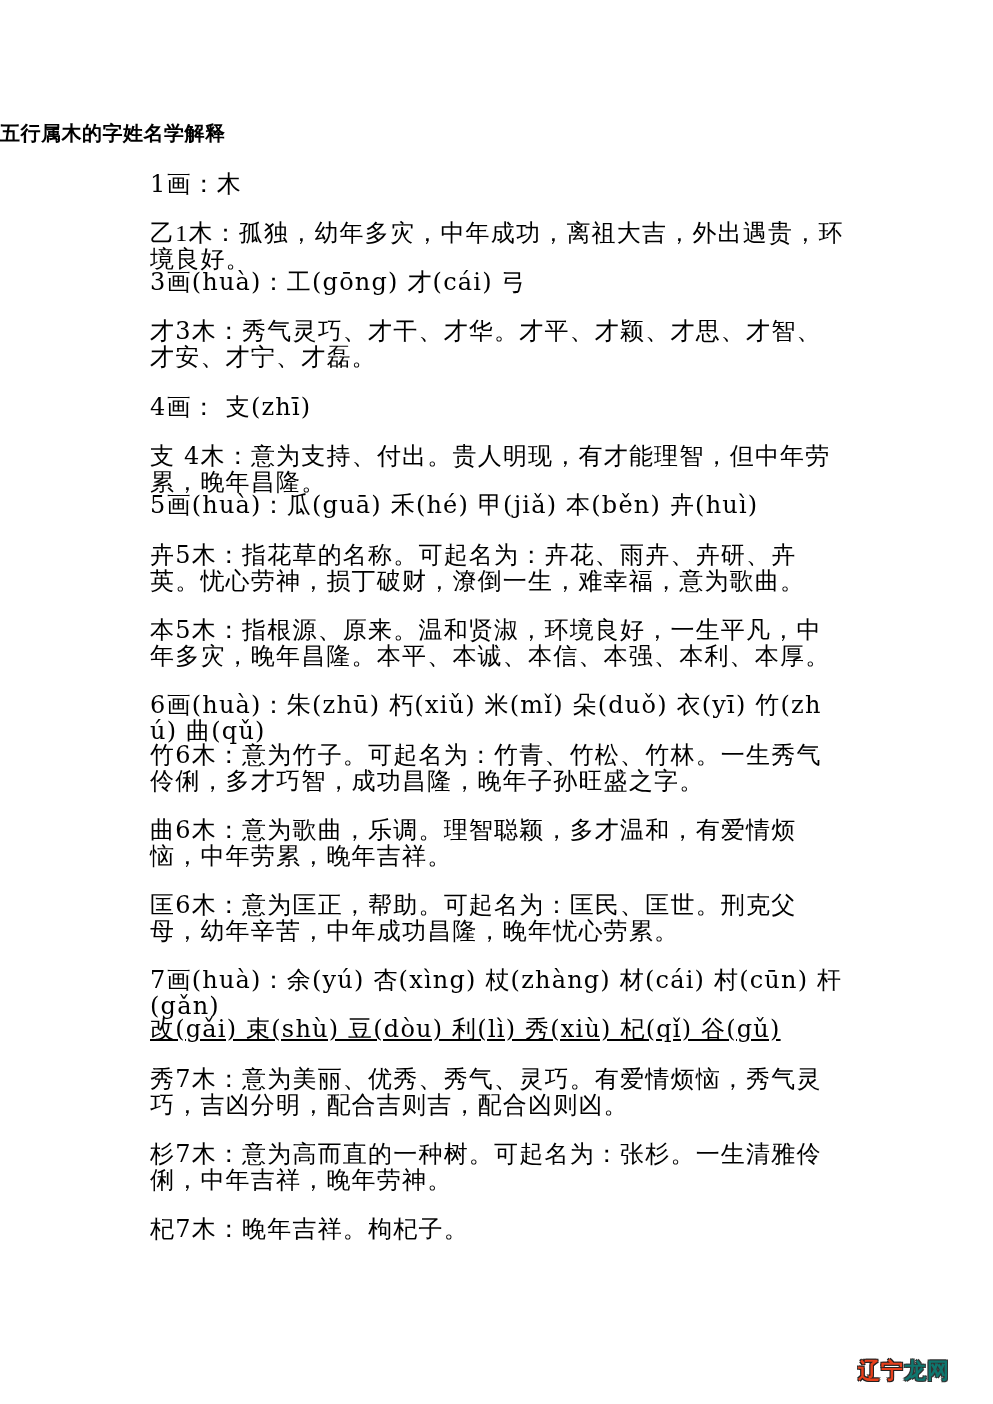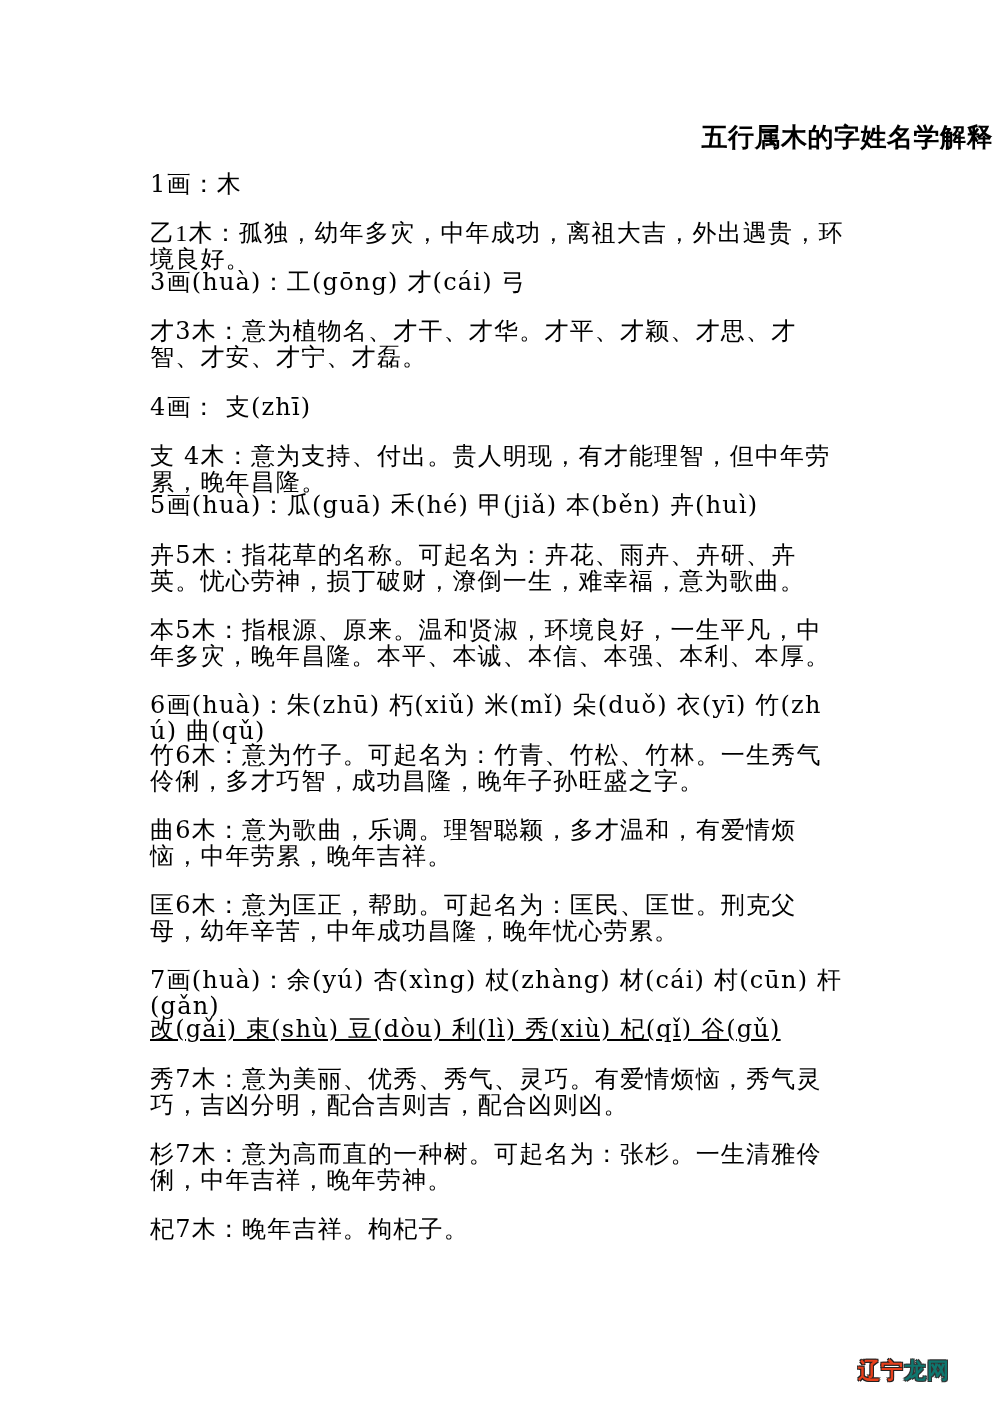--- a/index.html
+++ b/index.html
@@ -1,38 +1,38 @@
 <!DOCTYPE html>
 <html><head>
 <meta charset="utf-8">
 <style>
   html, body { margin:0; padding:0; background:#ffffff; }
   body { width:993px; height:1404px; position:relative; overflow:hidden;
          font-family:"DejaVu Serif", "Liberation Serif", serif; color:#000; }
   .page { position:absolute; left:0; top:0; width:993px; height:1404px; }
-  .title { position:absolute; left:0; width:993px; top:120px; text-align:right;
-           font-size:26px; font-weight:bold; letter-spacing:0.5px; }
+  .title { position:absolute; left:0; width:993px; top:120px; text-align:left;
+           font-size:20px; font-weight:bold; letter-spacing:0.5px; }
   .para { position:absolute; left:150px; width:695px; font-size:24px;
           line-height:25.5px; letter-spacing:1.2px; white-space:normal; word-break:break-all; }
   .watermark { position:absolute; left:858px; top:1356px; font-family:"DejaVu Sans", sans-serif;
                font-size:22px; font-weight:bold; letter-spacing:1px; }
   .wm-red { color:#e8401c; text-shadow:-1px -1px 0 #222, 1px -1px 0 #222, -1px 1px 0 #222, 1px 1px 0 #222;margin-top:30px; }
   .wm-white { color:#0f766e; text-shadow:-1px -1px 0 #333, 1px -1px 0 #333, -1px 1px 0 #333, 1px 1px 0 #333; }
 </style>
 </head>
 <body>
 
 <div class="page">
   <div class="title">五行属木的字姓名学解释</div>
 
   <div id="paras">
     <div class="para" style="top: 172px;">1画：木</div>
     <div class="para" style="top: 221px; font-family: Liberation Serif, serif;">乙1木：孤独，幼年多灾，中年成功，离祖大吉，外出遇贵，环境良好。</div>
     <div class="para" style="top: 270px;">3画(huà)：工(gōng) 才(cái) 弓</div>
-    <div class="para" style="top: 319px;">才3木：意为植物名、才干、才华。才平、才颖、才思、才智、才安、才宁、才磊。</div>
+    <div class="para" style="top: 319px;">才3木：秀气灵巧、才干、才华。才平、才颖、才思、才智、才安、才宁、才磊。</div>
     <div class="para" style="top: 395px;">4画： 支(zhī)</div>
     <div class="para" style="top: 444px;">支 4木：意为支持、付出。贵人明现，有才能理智，但中年劳累，晚年昌隆。</div>
     <div class="para" style="top: 493px;">5画(huà)：瓜(guā) 禾(hé) 甲(jiǎ) 本(běn) 卉(huì)</div>
     <div class="para" style="top: 543px;">卉5木：指花草的名称。可起名为：卉花、雨卉、卉研、卉英。忧心劳神，损丁破财，潦倒一生，难幸福，意为歌曲。</div>
     <div class="para" style="top: 618px;">本5木：指根源、原来。温和贤淑，环境良好，一生平凡，中年多灾，晚年昌隆。本平、本诚、本信、本强、本利、本厚。</div>
     <div class="para" style="top: 693px;">6画(huà)：朱(zhū) 朽(xiǔ) 米(mǐ) 朵(duǒ) 衣(yī) 竹(zhú) 曲(qǔ)</div>
     <div class="para" style="top: 743px;">竹6木：意为竹子。可起名为：竹青、竹松、竹林。一生秀气伶俐，多才巧智，成功昌隆，晚年子孙旺盛之字。</div>
     <div class="para" style="top: 818px;">曲6木：意为歌曲，乐调。理智聪颖，多才温和，有爱情烦恼，中年劳累，晚年吉祥。</div>
     <div class="para" style="top: 893px;">匡6木：意为匡正，帮助。可起名为：匡民、匡世。刑克父母，幼年辛苦，中年成功昌隆，晚年忧心劳累。</div>
     <div class="para" style="top: 968px;">7画(huà)：余(yú) 杏(xìng) 杖(zhàng) 材(cái) 村(cūn) 杆(gǎn)</div>

